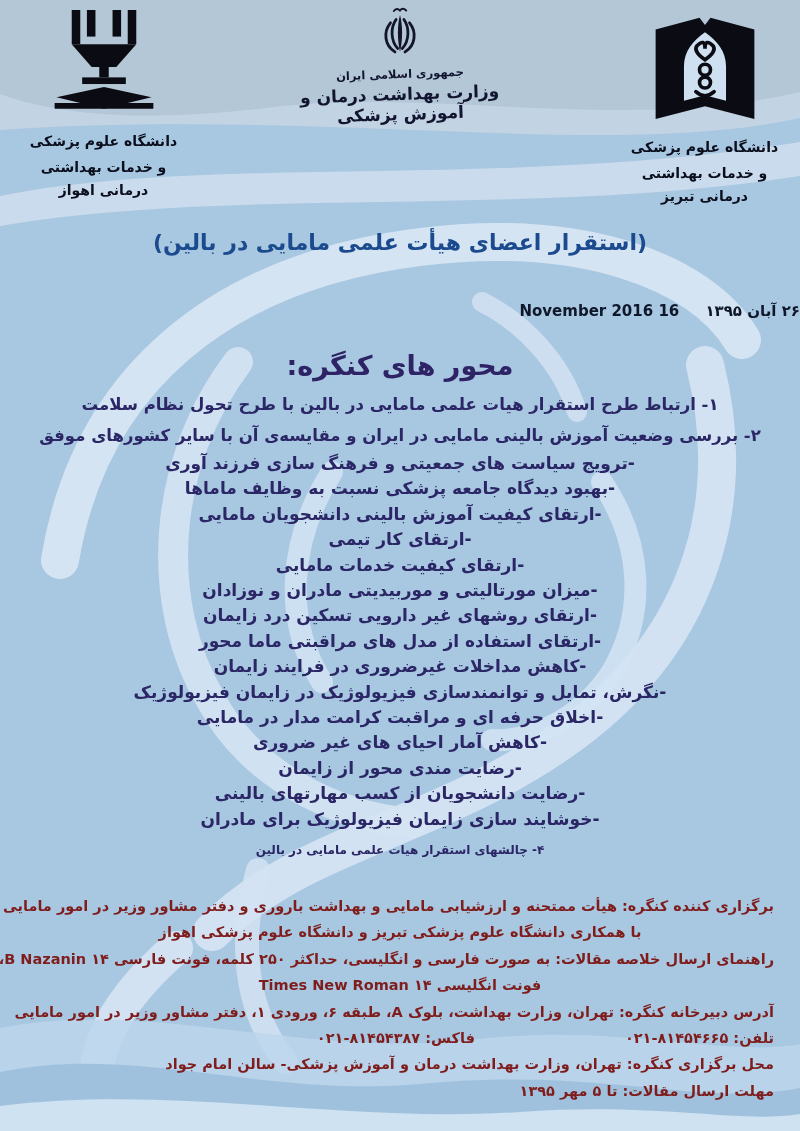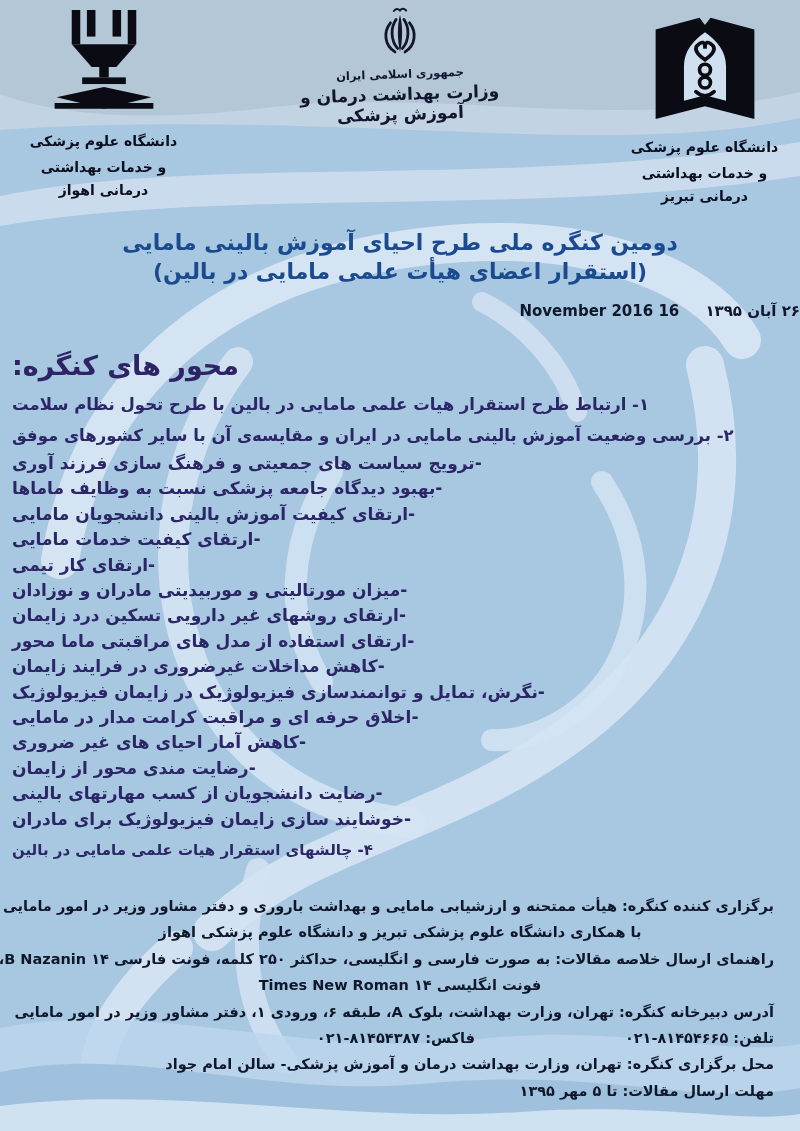--- a/index.html
+++ b/index.html
@@ -24,30 +24,30 @@
   .collab{left:350px;top:134px;width:220px;text-align:center;
     font-size:13.5px;font-weight:bold;color:#10142c;line-height:23px;}
 
   
   .title-block{top:228px;left:0;width:100%;text-align:center;direction:rtl;
     color:#1b4b8e;font-weight:bold;font-size:22px;line-height:29px;}
   .date-line{top:302px;left:0;width:100%;text-align:right;direction:rtl;
     color:#0f172a;font-weight:bold;font-size:15px;}
 
   
-  .topics{top:346px;left:0;right:0;padding:0 12px;direction:rtl;text-align:left;
+  .topics{top:346px;left:0;right:0;padding:0 12px;direction:rtl;text-align:center;
     color:#2b2766;font-weight:bold;}
   .topics-heading{font-size:27px;color:#2d2365;line-height:40px;margin-bottom:3px;}
   .topic-item{font-size:16.5px;line-height:31px;white-space:nowrap;}
   .topic-sub{font-size:17px;line-height:25.4px;white-space:nowrap;}
-  .topic-item4{font-size:15px;line-height:28px;margin-top:4px;white-space:nowrap;}
+  .topic-item4{font-size:12px;line-height:28px;margin-top:4px;white-space:nowrap;}
 
   
   .footer{top:893px;left:0;right:0;padding:0 26px;direction:rtl;text-align:right;
-    color:#0f172a;font-weight:bold;font-size:14.5px;line-height:26.4px;}
+    color:#7f1d1d;font-weight:bold;font-size:14.5px;line-height:26.4px;}
   .foot-line{white-space:nowrap;}
   .foot-center{text-align:center;}
   .phone-row{display:flex;gap:150px;}
 </style>
 </head>
 <body>
 
 <div class="poster">
 
   <svg class="bg-art" viewBox="0 0 800 1131" aria-hidden="true">
@@ -116,35 +116,34 @@
         <circle cx="70" cy="68" r="6"></circle>
         <circle cx="70" cy="82" r="6"></circle>
         <path d="M60,92 q10,9 20,0"></path>
       </g>
     </svg>
     <div class="logo-caption">دانشگاه علوم پزشکی</div>
     <div class="logo-caption">و خدمات بهداشتی درمانی تبریز</div>
   </div>
 
   <div class="abs title-block">
-    <div>دومین کنگره ملی طرح احیای آموزش بالینی مامایی</div>
     <div>(استقرار اعضای هیأت علمی مامایی در بالین)</div>
   </div>
 
   <div class="abs date-line">۲۶ آبان ۱۳۹۵&nbsp;&nbsp;&nbsp;&nbsp;&nbsp;16 November 2016</div>
 
   <div class="abs topics">
     <div class="topics-heading">محور های کنگره:</div>
     <div class="topic-item">۱- ارتباط طرح استقرار هیات علمی مامایی در بالین با طرح تحول نظام سلامت</div>
     <div class="topic-item">۲- بررسی وضعیت آموزش بالینی مامایی در ایران و مقایسه‌ی آن با سایر کشورهای موفق</div>
     <div class="topic-sub">-ترویج سیاست های جمعیتی و فرهنگ سازی فرزند آوری</div>
     <div class="topic-sub">-بهبود دیدگاه جامعه پزشکی نسبت به وظایف ماماها</div>
     <div class="topic-sub">-ارتقای کیفیت آموزش بالینی دانشجویان مامایی</div>
+    <div class="topic-sub">-ارتقای کار تیمی</div>
     <div class="topic-sub">-ارتقای کیفیت خدمات مامایی</div>
-    <div class="topic-sub">-ارتقای کار تیمی</div>
     <div class="topic-sub">-میزان مورتالیتی و موربیدیتی مادران و نوزادان</div>
     <div class="topic-sub">-ارتقای روشهای غیر دارویی تسکین درد زایمان</div>
     <div class="topic-sub">-ارتقای استفاده از مدل های مراقبتی ماما محور</div>
     <div class="topic-sub">-کاهش مداخلات غیرضروری در فرایند زایمان</div>
     <div class="topic-sub">-نگرش، تمایل و توانمندسازی فیزیولوژیک در زایمان فیزیولوژیک</div>
     <div class="topic-sub">-اخلاق حرفه ای و مراقبت کرامت مدار در مامایی</div>
     <div class="topic-sub">-کاهش آمار احیای های غیر ضروری</div>
     <div class="topic-sub">-رضایت مندی محور از زایمان</div>
     <div class="topic-sub">-رضایت دانشجویان از کسب مهارتهای بالینی</div>
     <div class="topic-sub">-خوشایند سازی زایمان فیزیولوژیک برای مادران</div>

